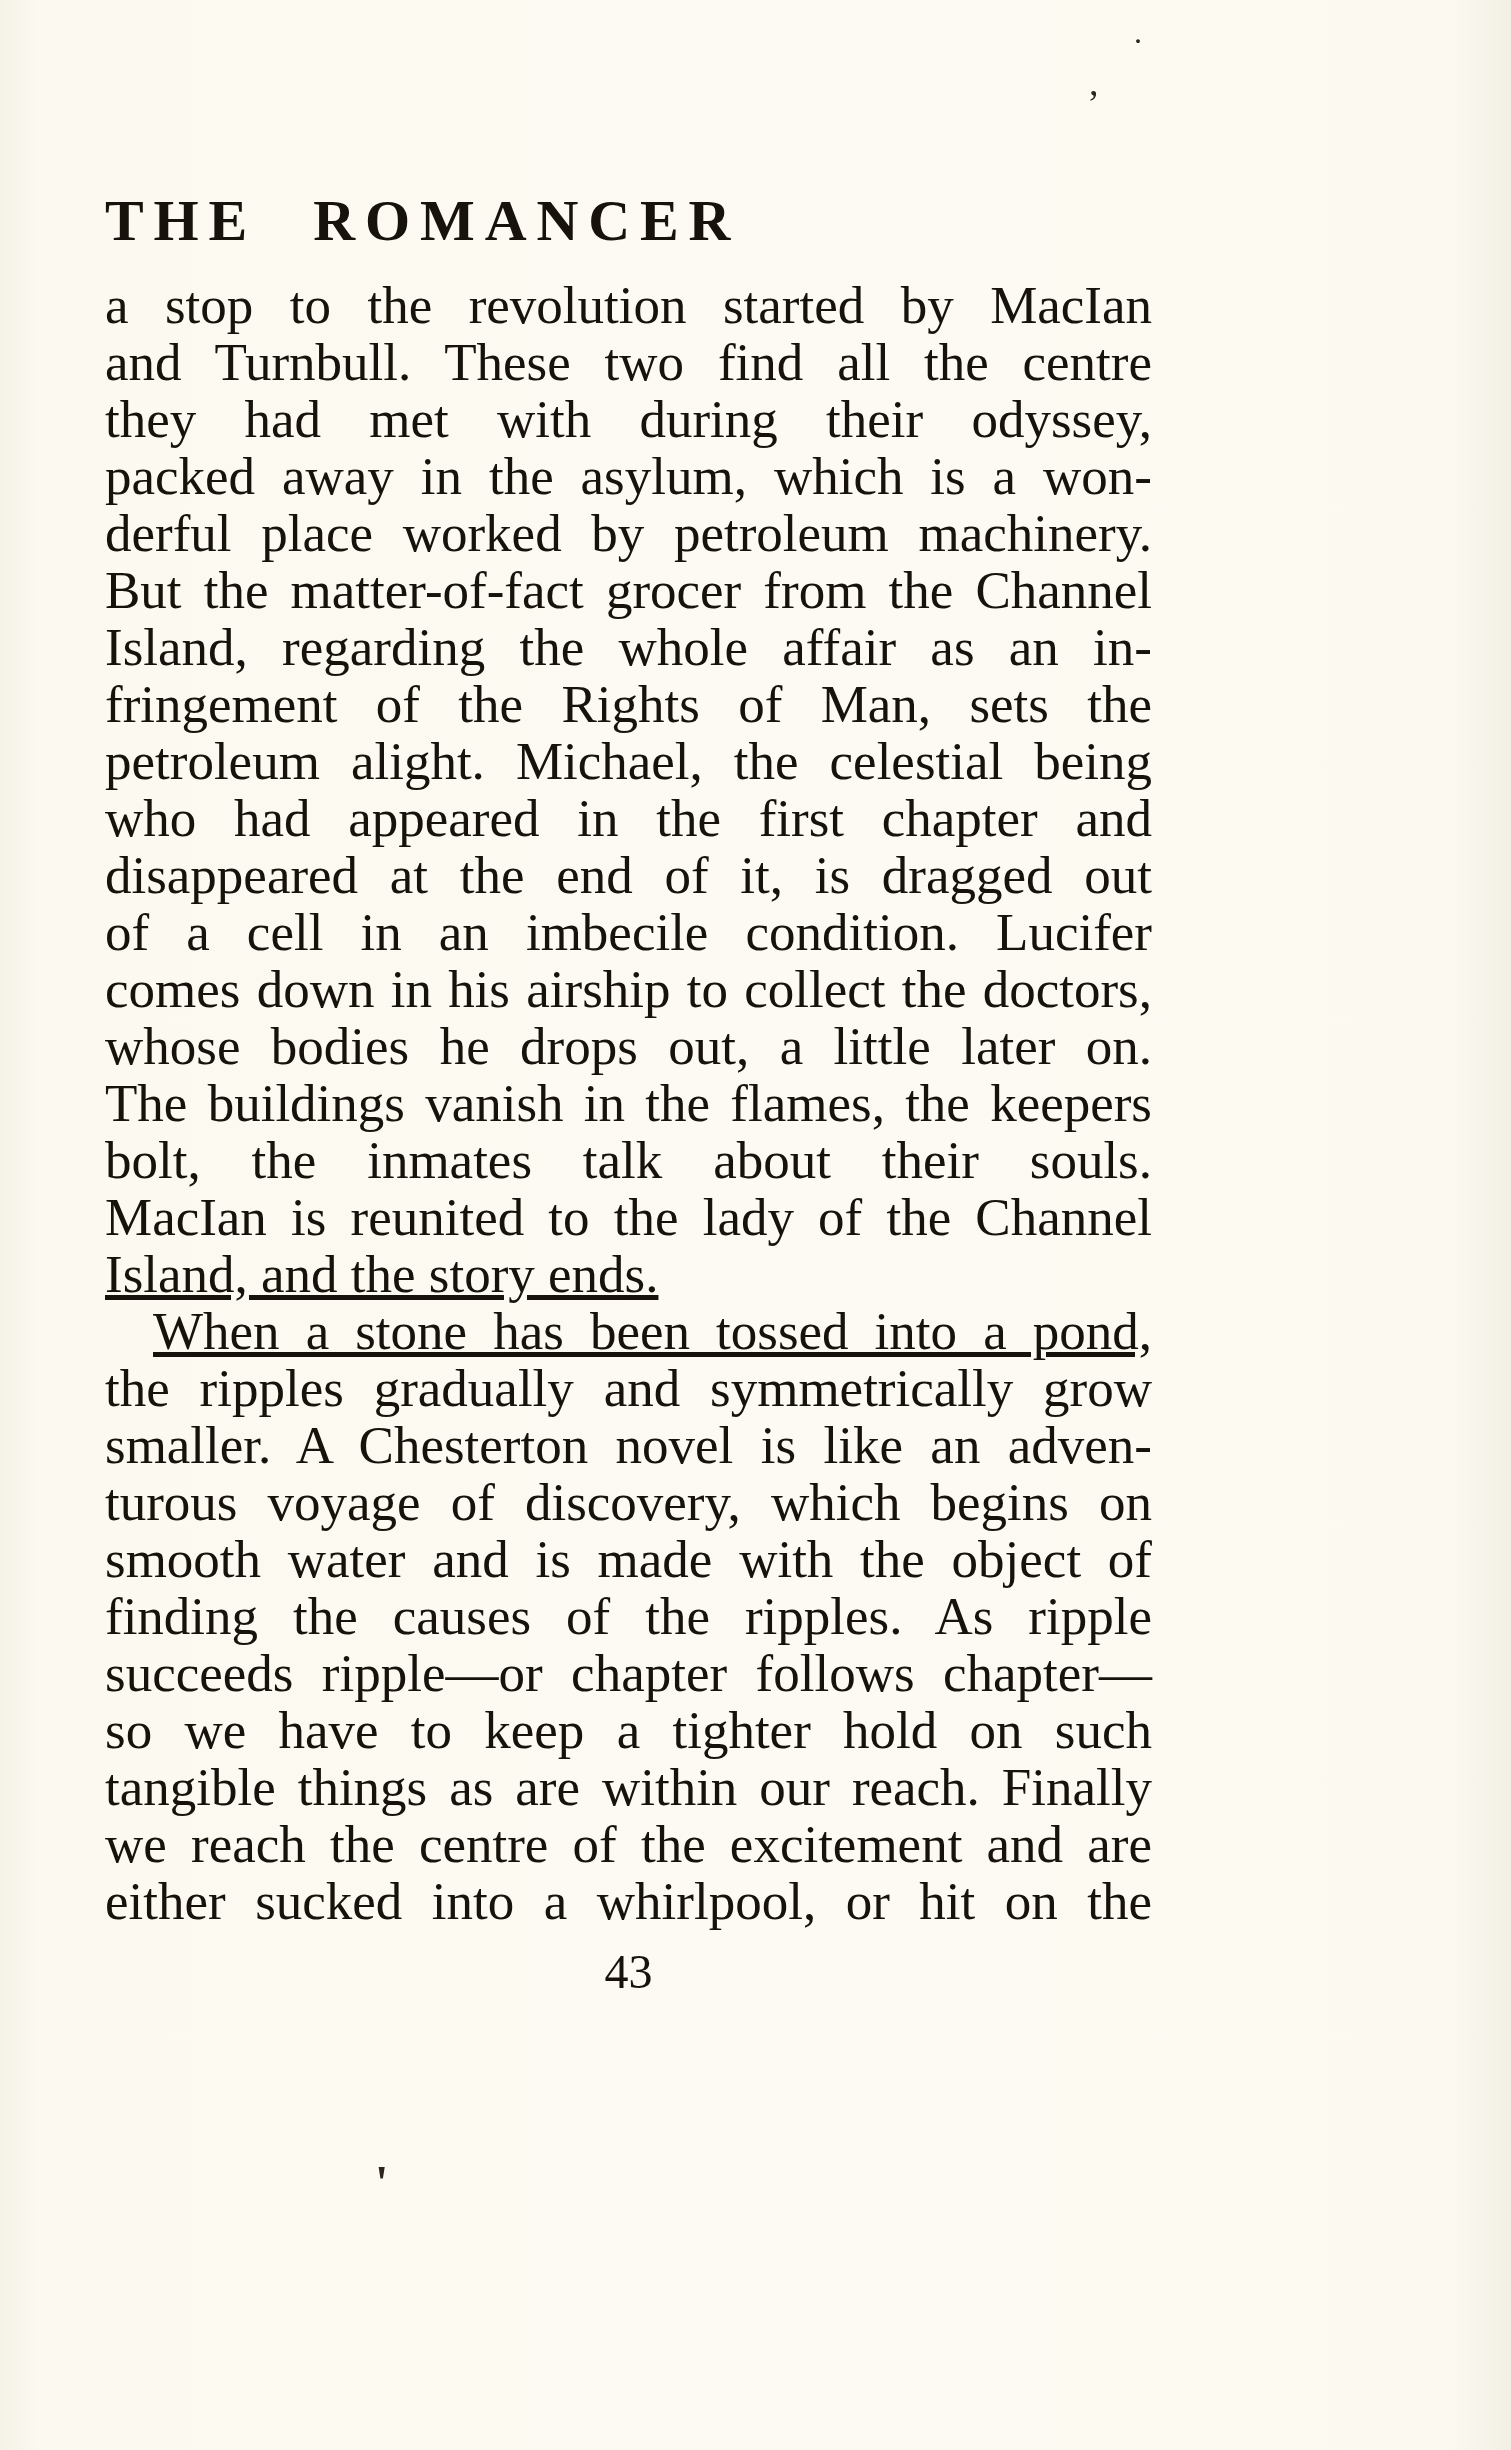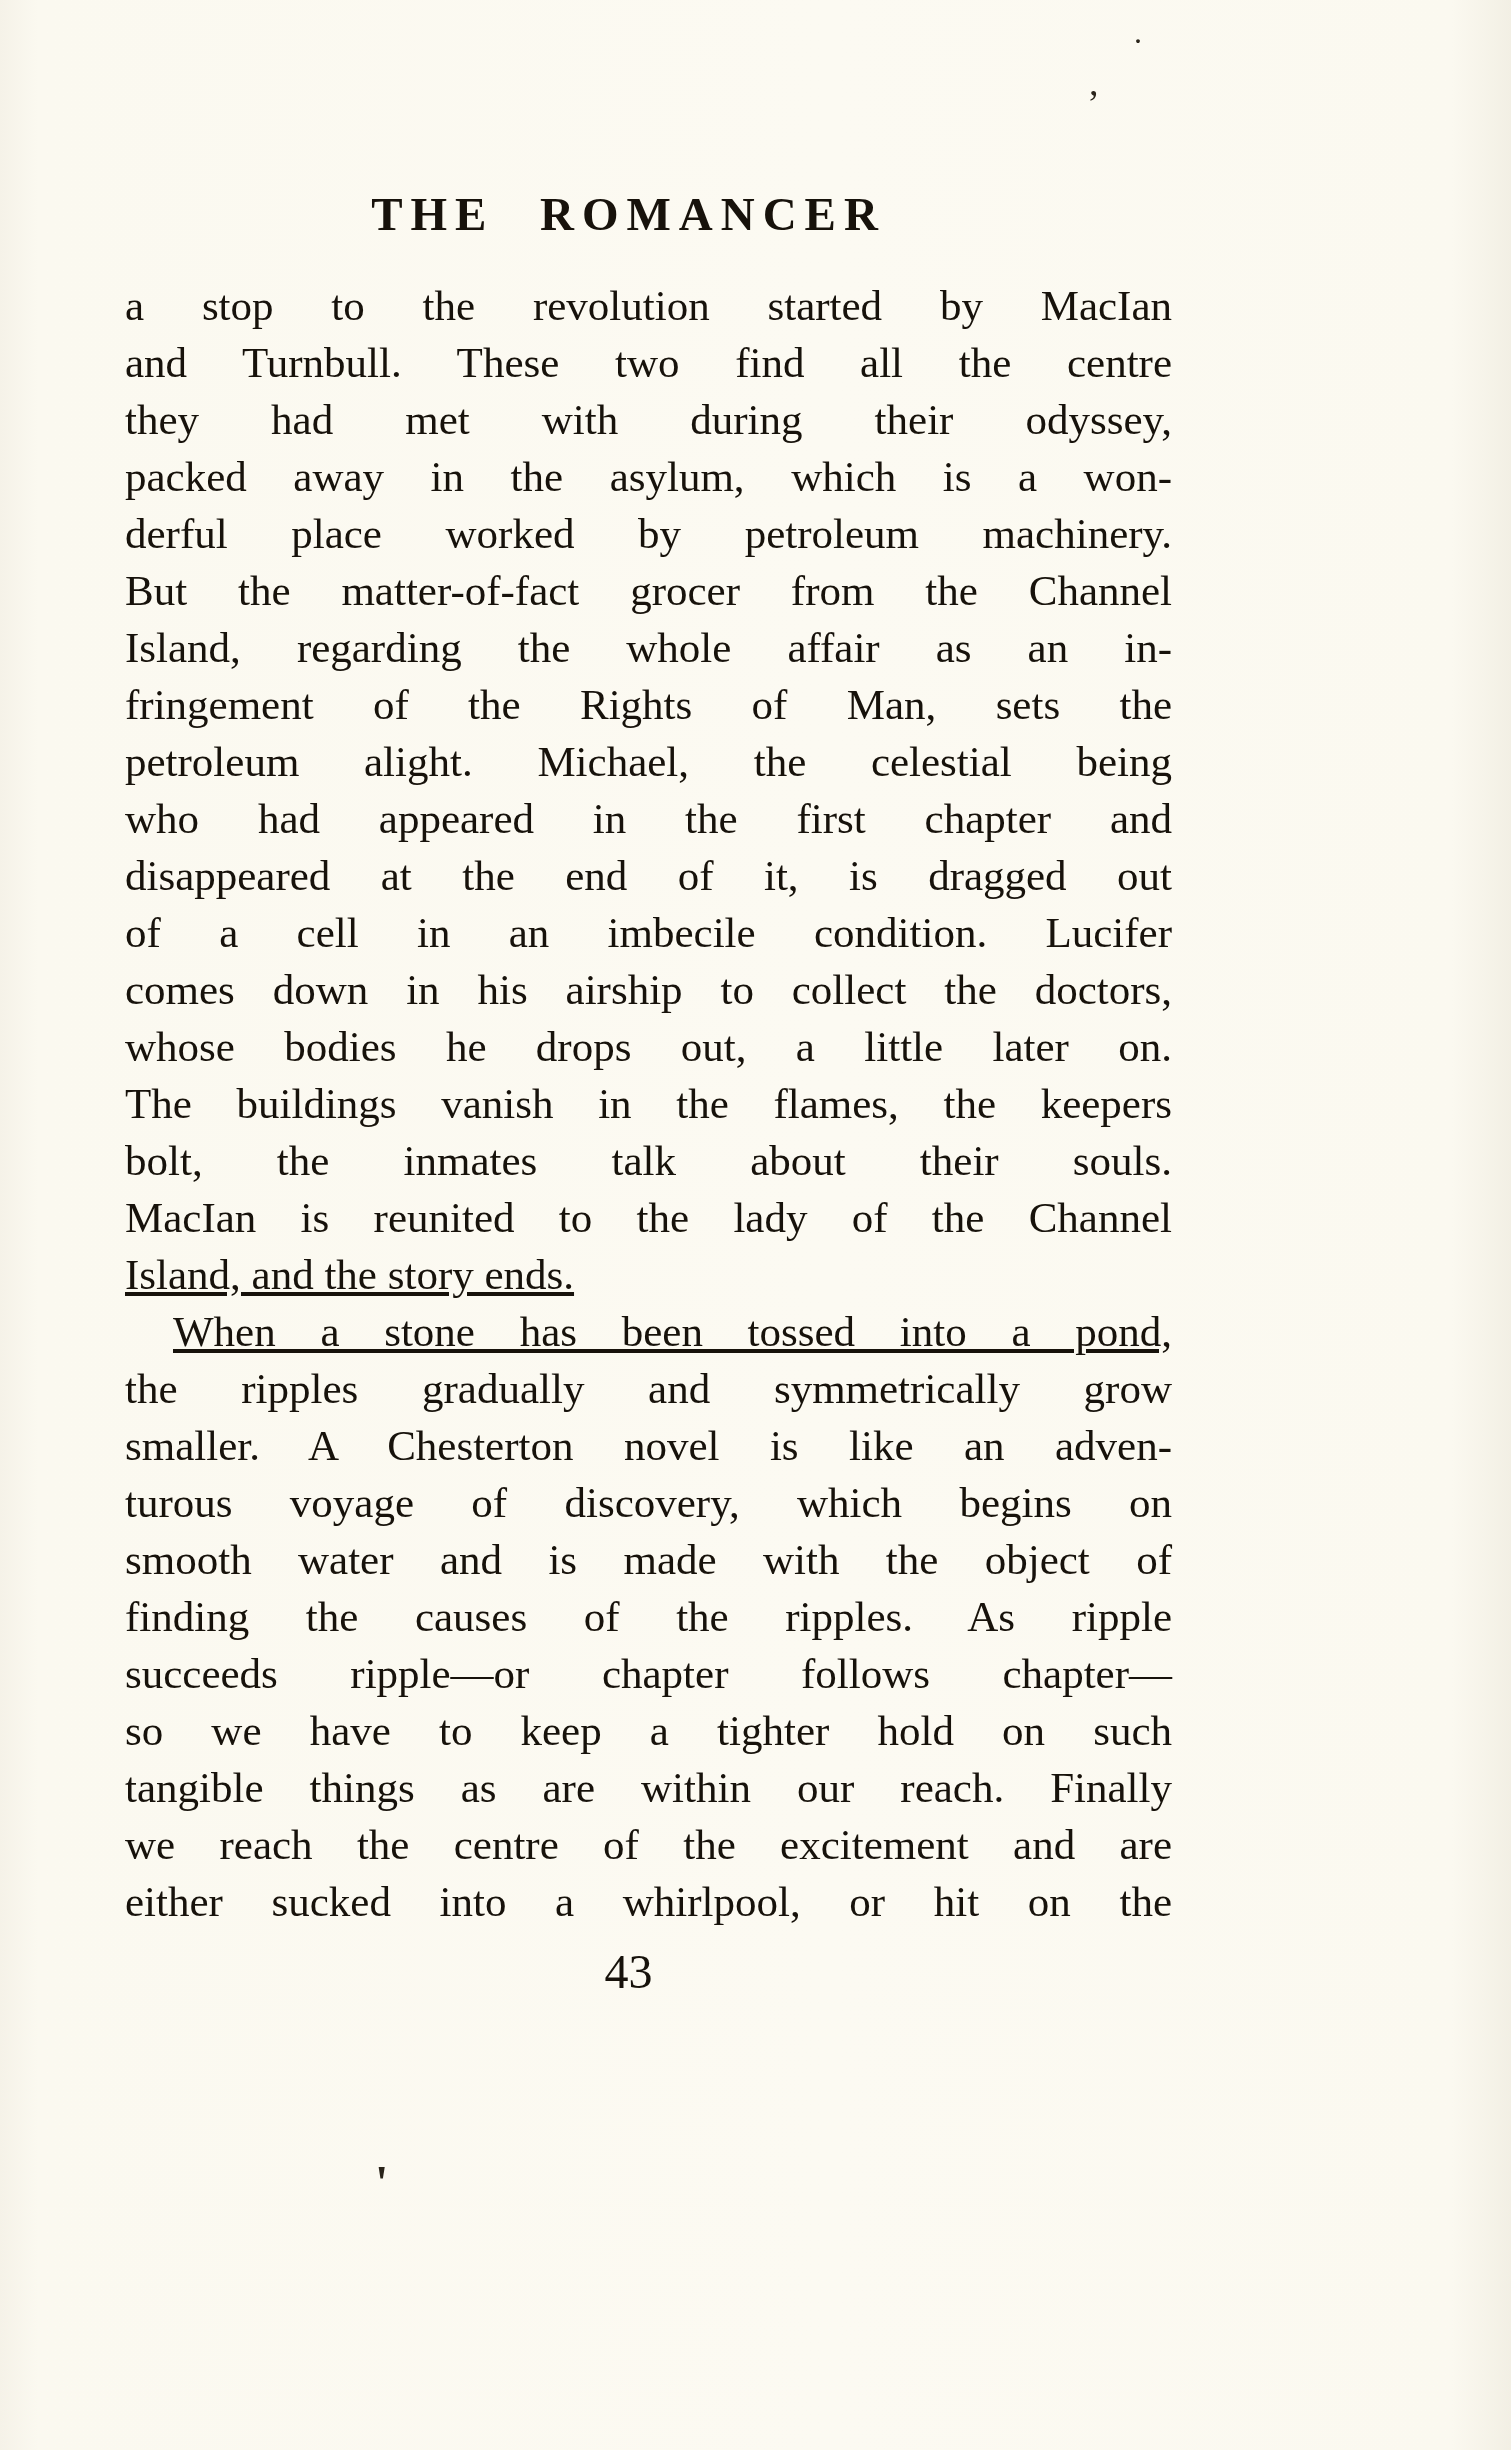--- a/index.html
+++ b/index.html
@@ -18,34 +18,32 @@
   .page {
     position: absolute;
     inset: 0;
     background: linear-gradient(90deg, #f5f2e8 0%, #fbf9f0 2.5%, #fcfaf2 55%, #fbf9f0 96%, #f2efe4 100%);
   }
   .page-header {
     position: absolute;
     top: 187px;
     left: 105px;
     width: 1047px;
-    text-align: center;
-    font-size: 47px;
+    font-size: 58px;
     font-weight: bold;
     letter-spacing: 0.17em;
     word-spacing: 0.55em;
     white-space: nowrap;
   }
   .text-block {
     position: absolute;
     top: 277px;
     left: 105px;
     width: 1047px;
-    font-size: 43px;
-    margin-left: 20px;
+    font-size: 53px;
   }
   .line {
     line-height: 57px;
     height: 57px;
     text-align: justify;
     text-align-last: justify;
     white-space: nowrap;
   }
   .line.indent {
     text-indent: 48px;

